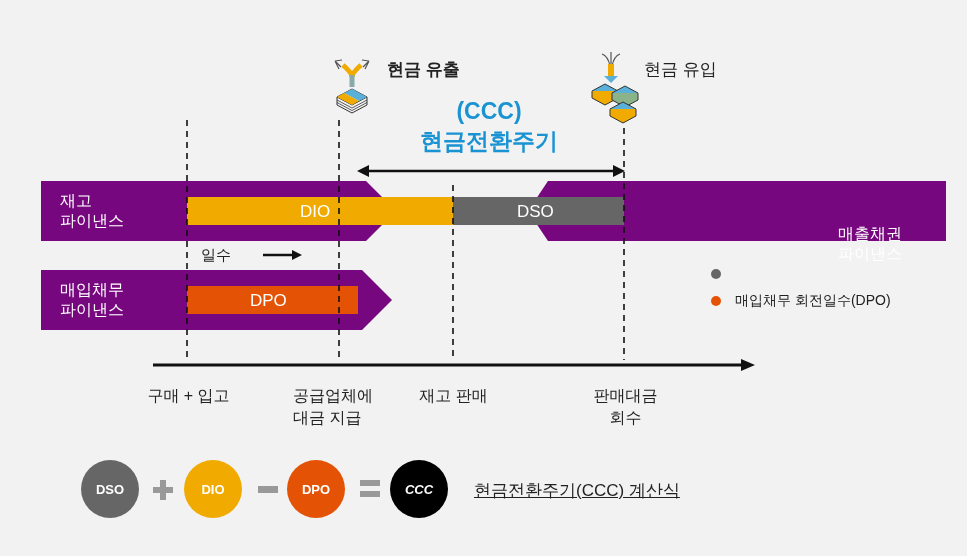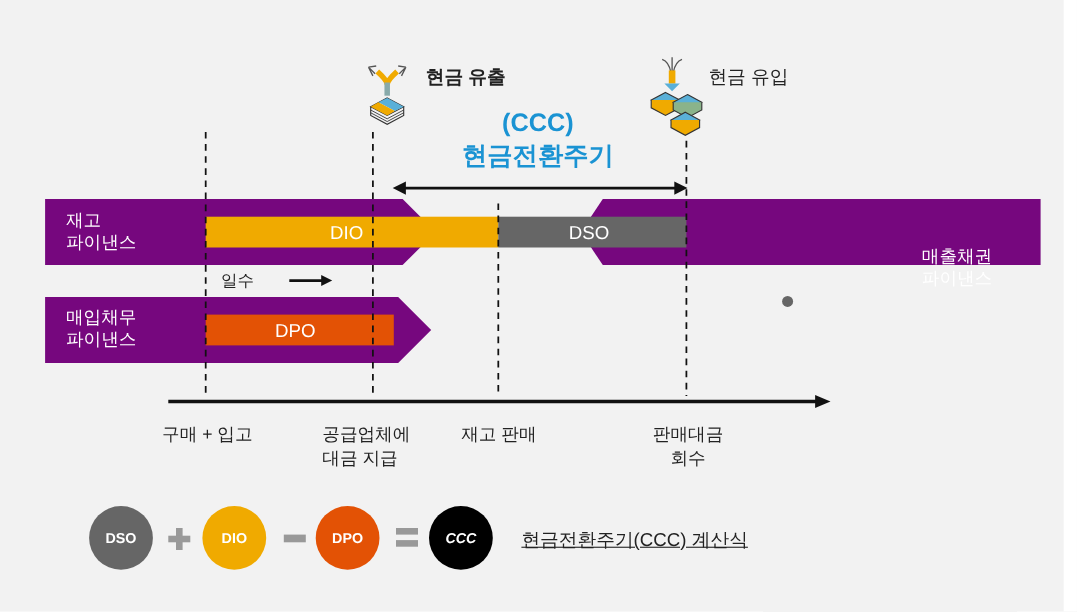--- a/index.html
+++ b/index.html
@@ -112,20 +112,24 @@
   <div class="abs bar-label" style="left:300px;top:202px;">DIO</div>
   <div class="abs bar-label" style="left:517px;top:202px;">DSO</div>
   <div class="abs bar-label" style="left:250px;top:291px;">DPO</div>
 
   <div class="abs txt" style="left:201px;top:246px;font-size:15px;">일수</div>
 
   <div class="abs" style="left:711px;top:260px;">
     <div class="legend-item">
       <span class="dot" style="background:#666666"></span>
     </div>
+    <div class="legend-item">
+      <span class="dot" style="background:#e35205"></span>
+      <span>매입채무 회전일수(DPO)</span>
+    </div>
   </div>
 
   <div class="abs txt" style="left:141px;top:385px;width:95px;text-align:center;line-height:22px;">
     <div>구매 + 입고</div>
   </div>
   <div class="abs txt" style="left:293px;top:385px;width:95px;text-align:left;line-height:22px;">
     <div>공급업체에</div>
     <div>대금 지급</div>
   </div>
   <div class="abs txt" style="left:406px;top:385px;width:95px;text-align:center;line-height:22px;">

